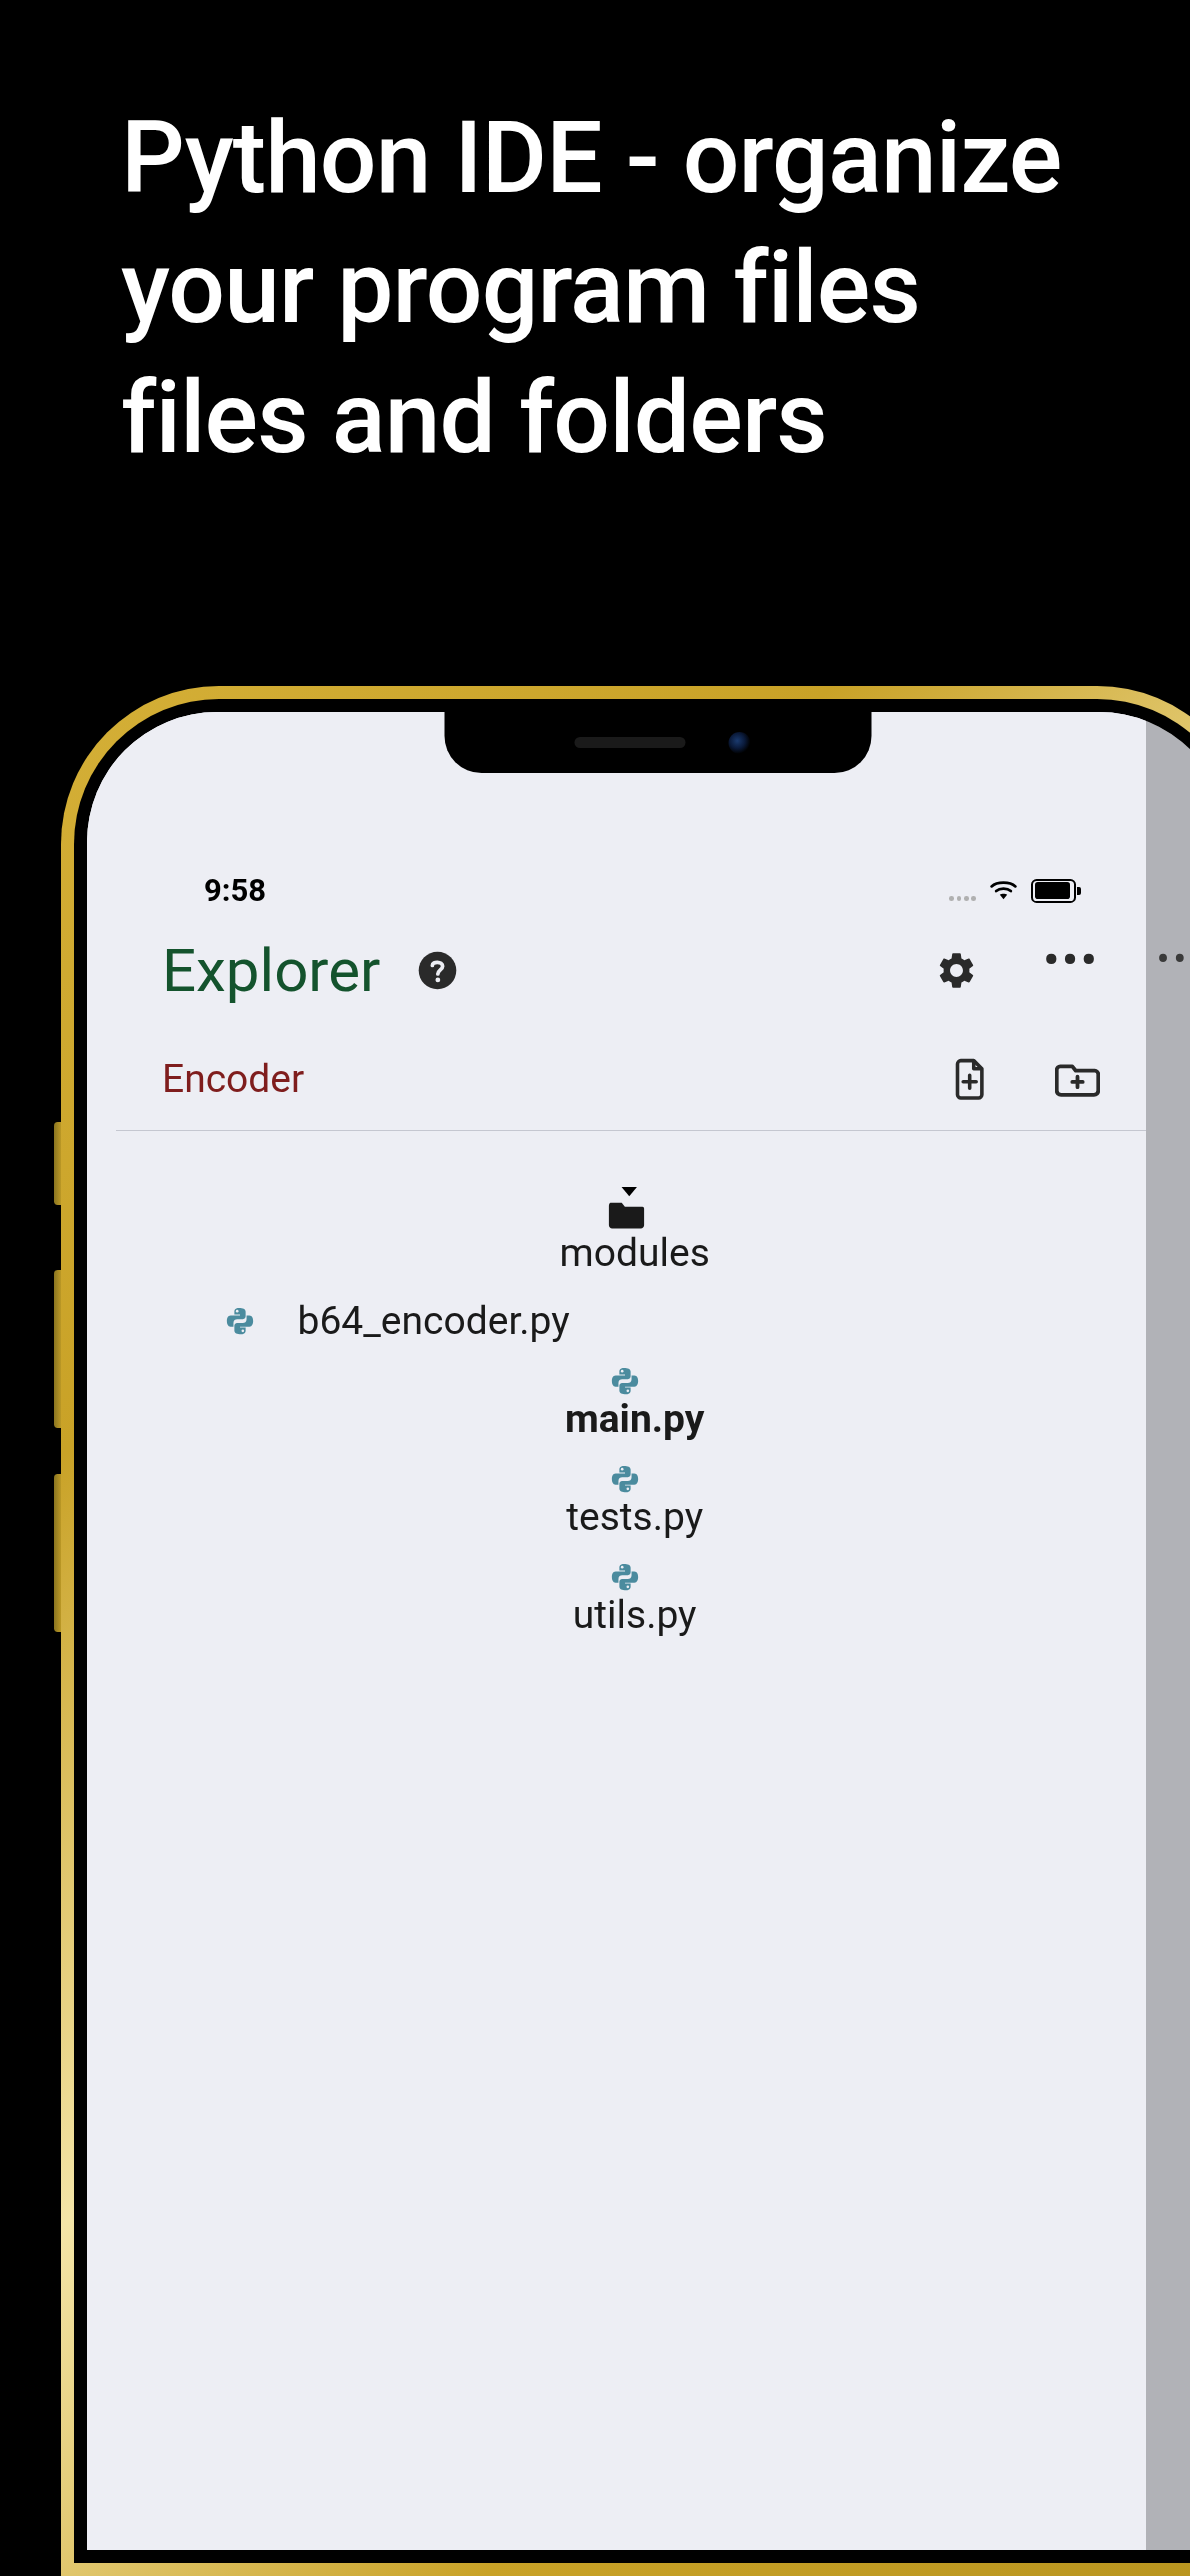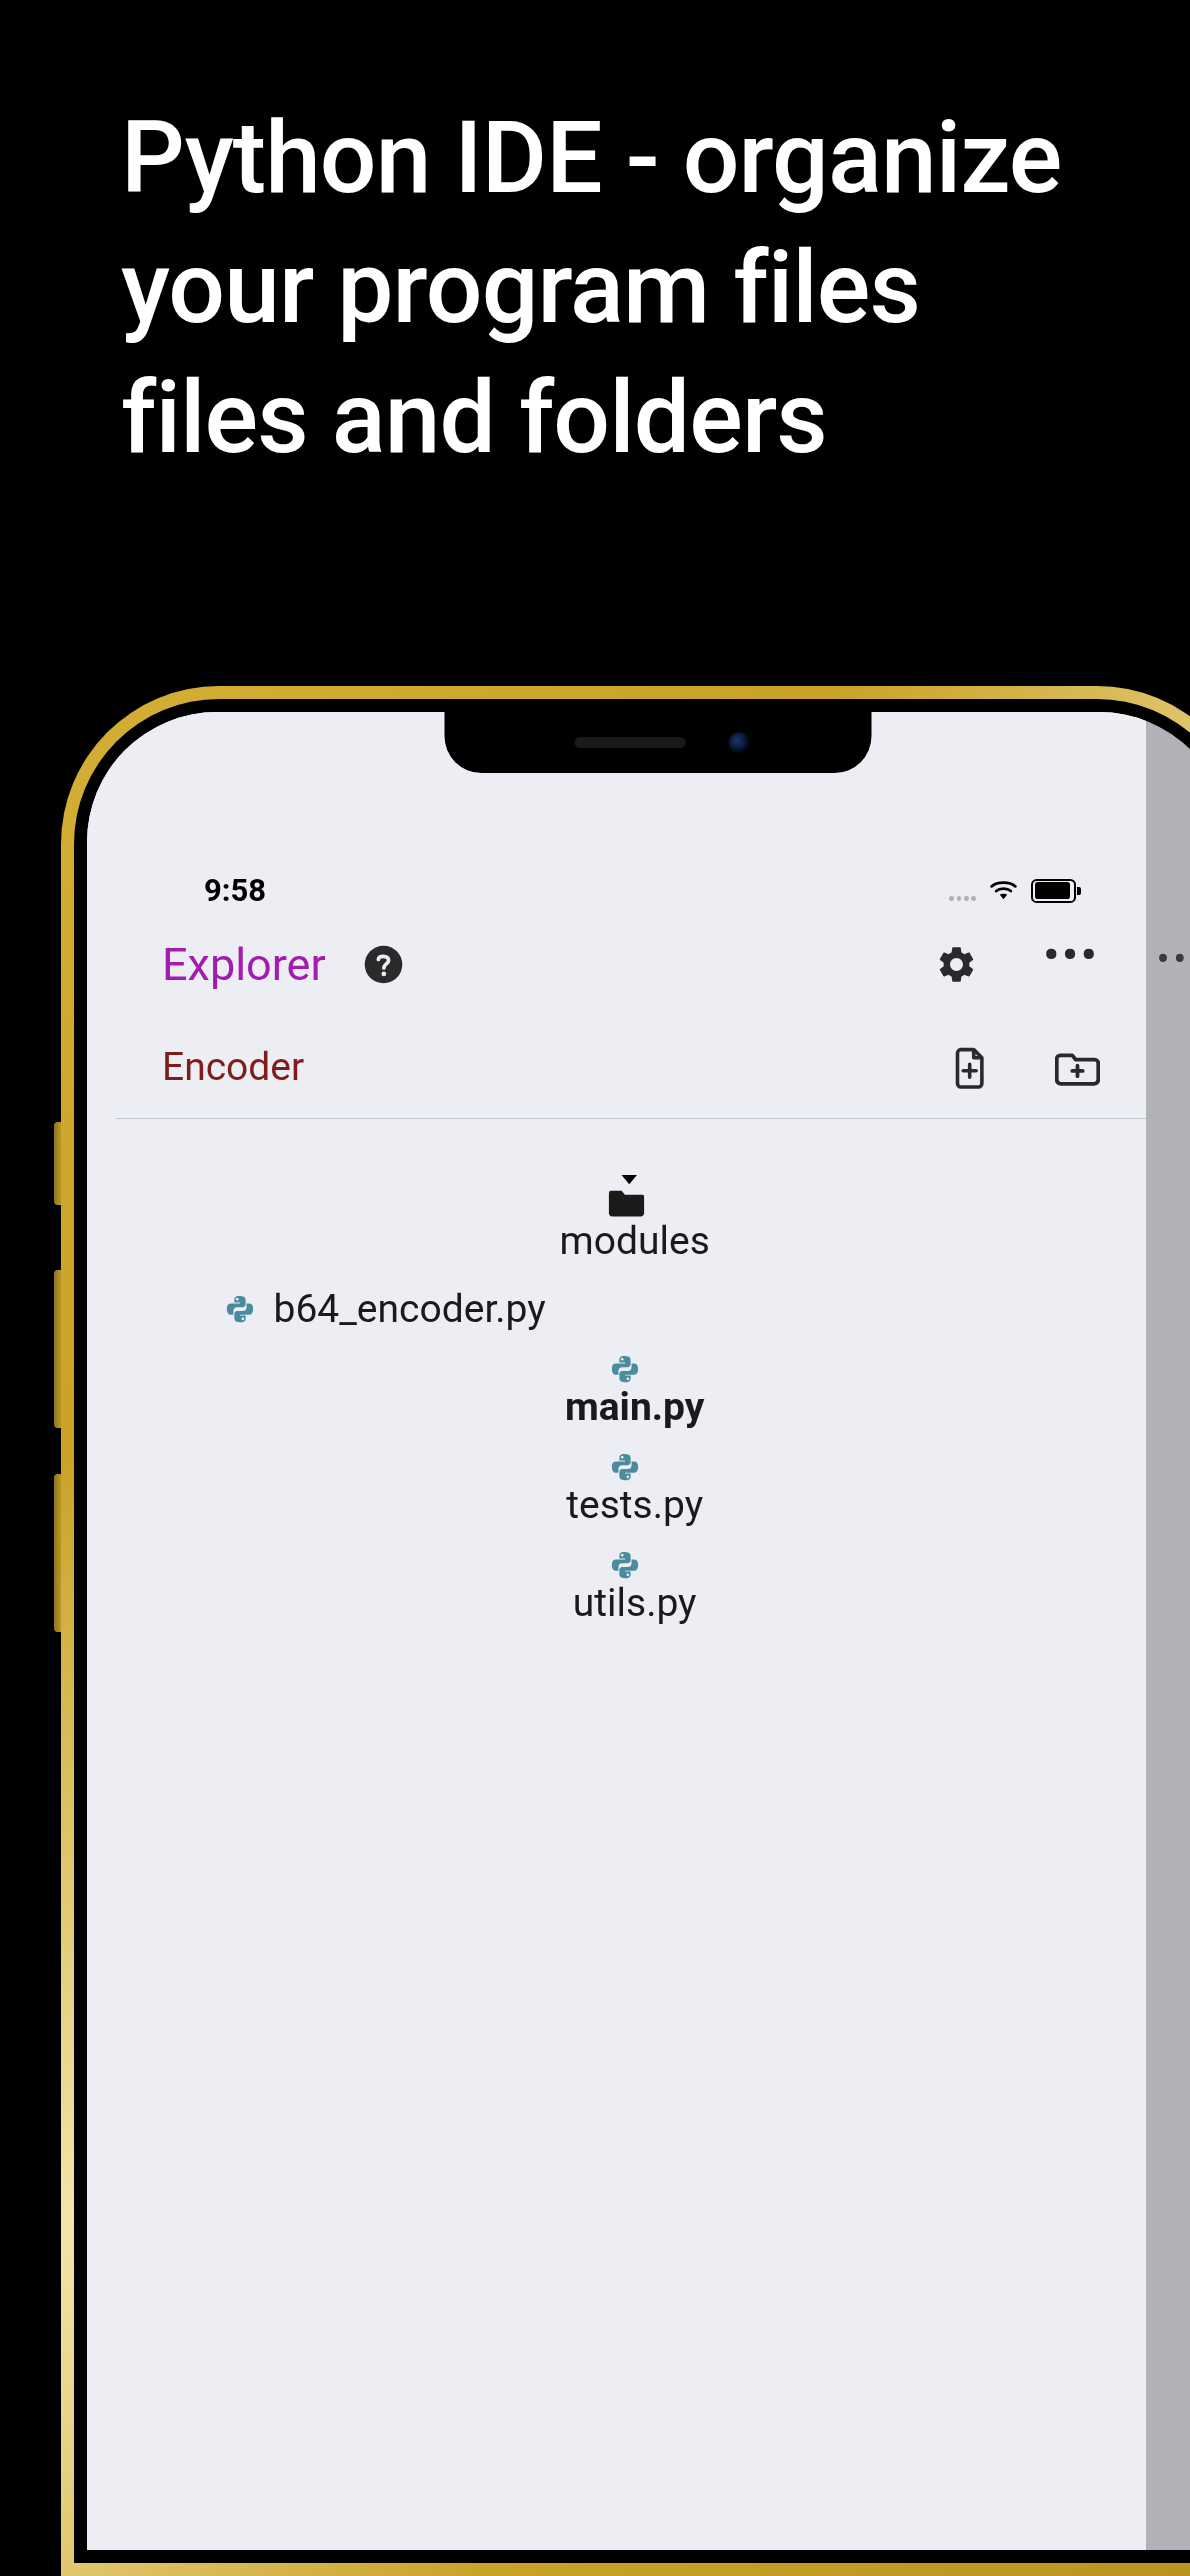--- a/index.html
+++ b/index.html
@@ -223,23 +223,23 @@
       padding-top: 121px;
       padding-left: 29px;
     }
 
     .panel-header {
       display: flex;
       align-items: center;
       padding: 18.5px 46px 37px 46px;
     }
     .panel-title {
-      font-size: 45px;
+      font-size: 60px;
       font-weight: 400;
-      color: #a21caf;
+      color: #14532d;
       text-align: right;
     }
     .help-btn {
       margin-left: 37px;
       display: flex;
       align-items: center;
       justify-content: center;
     }
     .spacer { flex: 1; }
     .gear-btn {
@@ -298,21 +298,21 @@
     .folder-icon {
       margin-right: 16.7px;
       display: inline-flex;
     }
     .py-icon {
       margin-right: 18.5px;
       display: inline-flex;
       align-items: center;
     }
     .indent-0 { padding-left: 7.4px; flex-direction: column; }
-    .indent-1 { padding-left: 63px; }
+    .indent-1 { padding-left: 63px; gap: 24px; }
 
     svg { display: block; }
   </style>
 </head>
 <body>
 
 <div class="headline">Python IDE - organize your program files files and folders</div>
 
 <div class="phone-container">
   <div class="side-button-1"></div>

